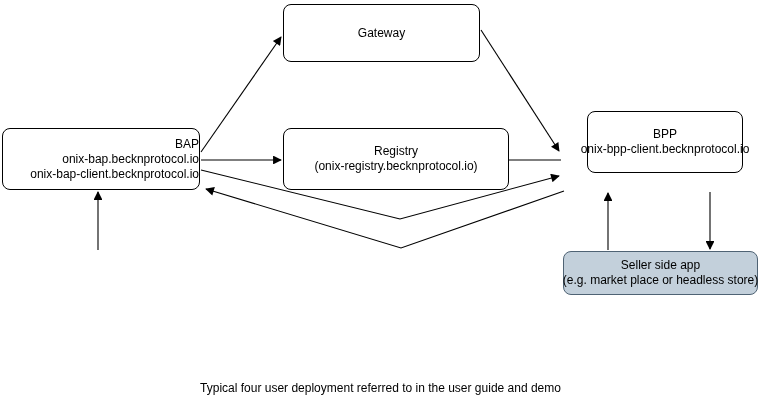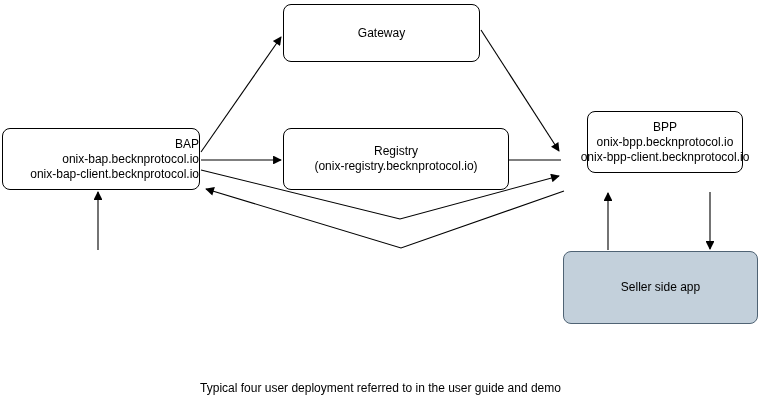--- a/index.html
+++ b/index.html
@@ -19,21 +19,21 @@
     display:flex; flex-direction:column; align-items:center; justify-content:center;
     font-size:12px; line-height:15px; text-align:center; white-space:nowrap;
   }
   .node .line{display:block;}
   .node.app{background:var(--app-fill); border-color:var(--app-border);}
   .gateway{left:283px; top:4px;  width:197px; height:58px;}
   .bap    {left:2px;   top:128px; width:198px; height:62px;align-items:flex-end;}
   .registry{left:283px;top:128px; width:226px; height:62px;}
   .bpp    {left:562px; top:111px; width:156px; height:62px;margin-left:25px;}
   .buyer  {left:5px;   top:251px; width:195px; height:57px;}
-  .seller {left:563px; top:251px; width:195px; height:73px;}
+  .seller {left:563px; top:251px; width:195px; height:44px;}
   .connector-layer{position:absolute; left:0; top:0; width:761px; height:411px; pointer-events:none;}
   .connector-layer path{fill:none; stroke:var(--node-border); stroke-width:1.1px;}
   .caption{
     position:absolute; left:0; top:381px; width:761px;
     text-align:center; font-size:12px; line-height:15px;
   }
 </style>
 </head>
 <body>
 
@@ -66,23 +66,23 @@
     <span class="line">onix-bap-client.becknprotocol.io</span>
   </div>
 
   <div class="node registry">
     <span class="line">Registry</span>
     <span class="line">(onix-registry.becknprotocol.io)</span>
   </div>
 
   <div class="node bpp">
     <span class="line">BPP</span>
-    <span class="line">onix-bpp.becknprotocol.io</span>
     <span class="line">onix-bpp-client.becknprotocol.io</span>
   </div>
 
 
   <div class="node app seller">
     <span class="line">Seller side app</span>
+    <span class="line">(e.g. market place or headless store)</span>
   </div>
 
   <div class="caption">Typical four user deployment referred to in the user guide and demo</div>
 </div>
 
 </body></html>

